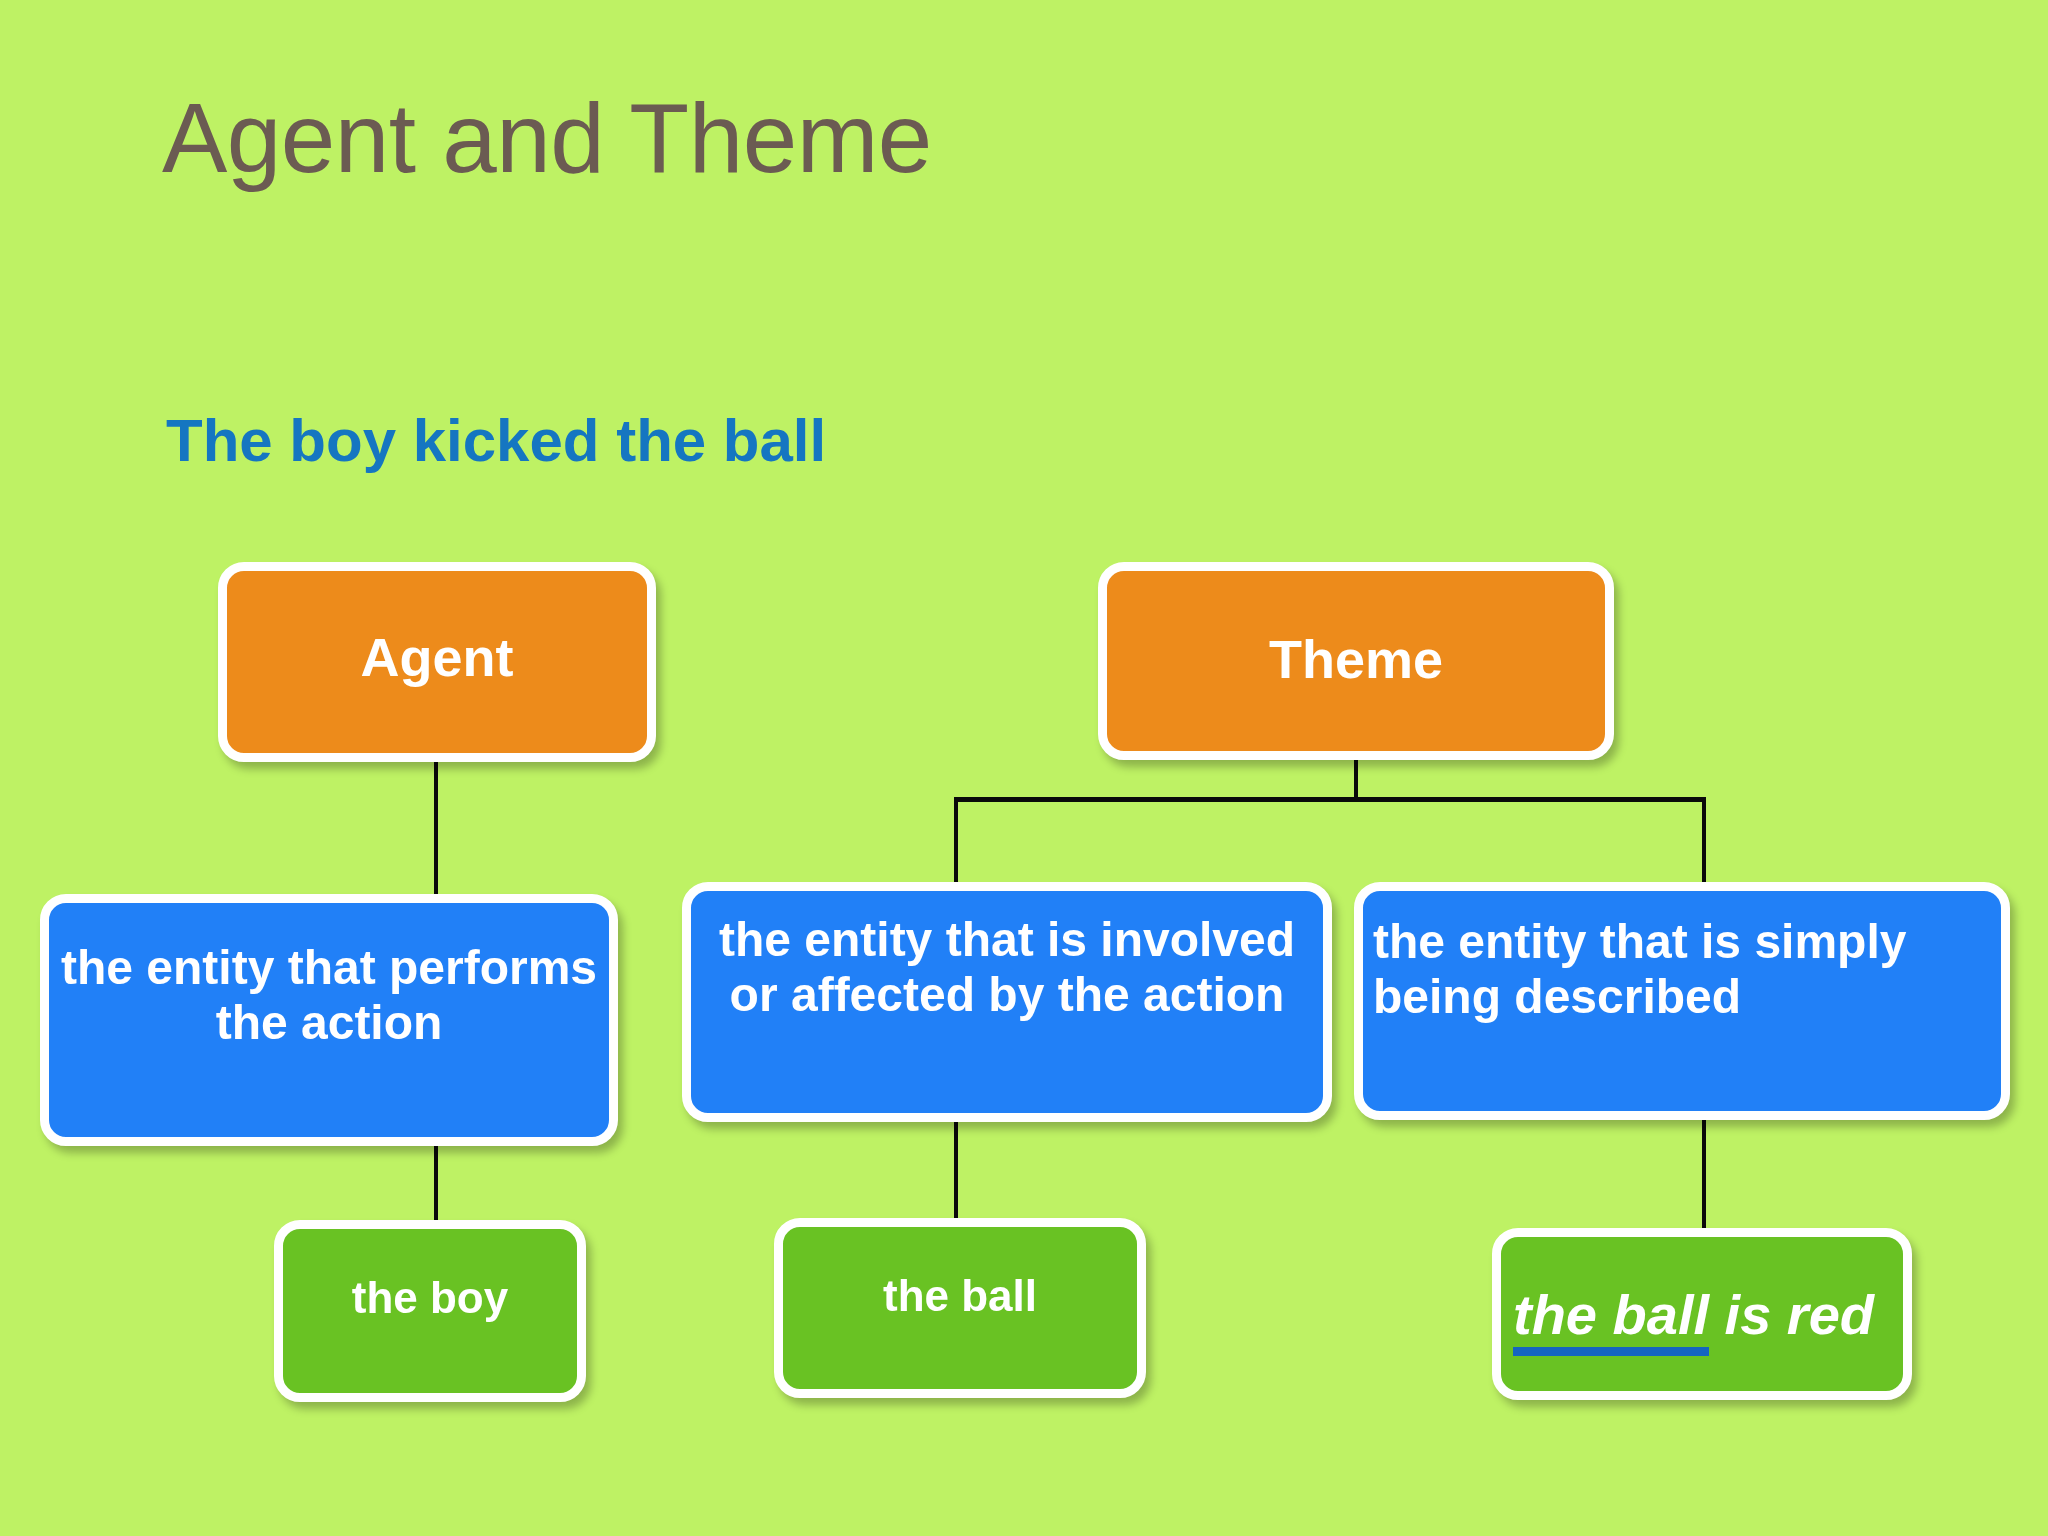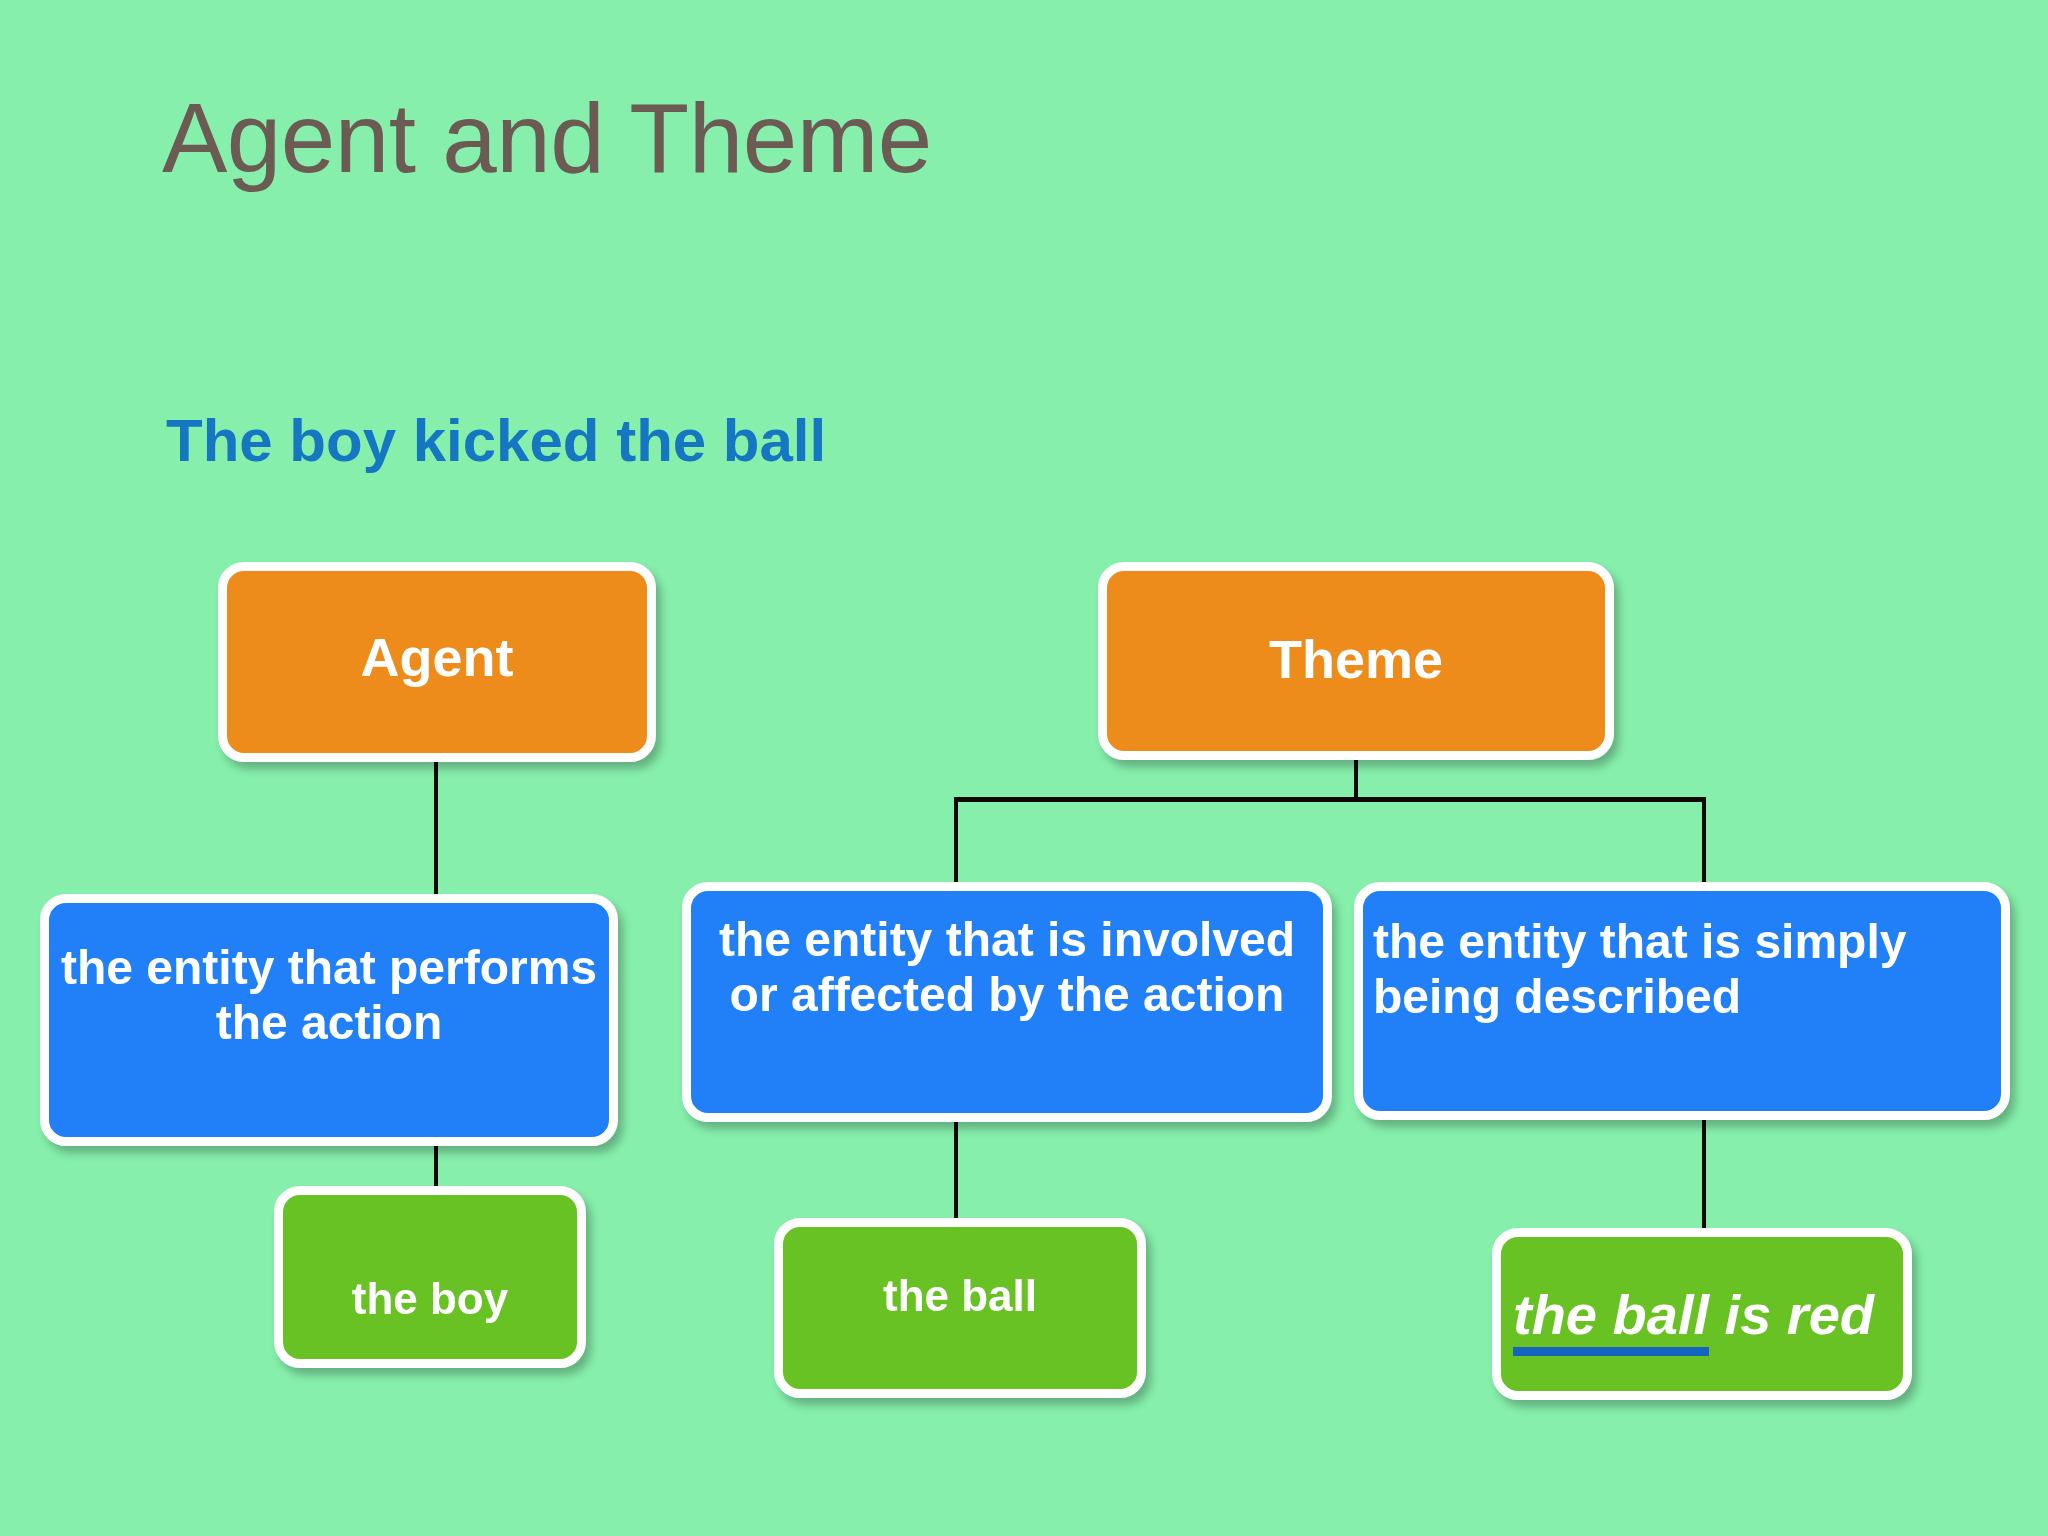--- a/index.html
+++ b/index.html
@@ -11,21 +11,21 @@
     width: 2048px;
     height: 1536px;
     position: relative;
     overflow: hidden;
     font-family: "Liberation Sans", sans-serif;
   }
 
   #slide {
     position: absolute;
     inset: 0;
-    background: #86efac;
+    background: #bef264;
   }
 
   
   #slide-title {
     position: absolute;
     left: 162px;
     top: 86px;
     width: 1500px;
     font-family: "Liberation Sans", sans-serif;
     font-size: 98px;
@@ -130,22 +130,22 @@
   #node-theme-def-2 .node-text {
     padding-top: 24px;
     padding-left: 10px;
     padding-right: 6px;
     text-align: left;
     font-size: 48px;
   }
 
   
   #node-the-boy {
-    left: 274px; top: 1186px; width: 312px; height: 182px;
-    align-items: center;
+    left: 274px; top: 1220px; width: 312px; height: 182px;
+    align-items: flex-start;
   }
   #node-the-boy .node-text {
     padding-top: 44px;
     text-align: center;
     font-size: 44px;
   }
 
   #node-the-ball {
     left: 774px; top: 1218px; width: 372px; height: 180px;
     align-items: flex-start;

